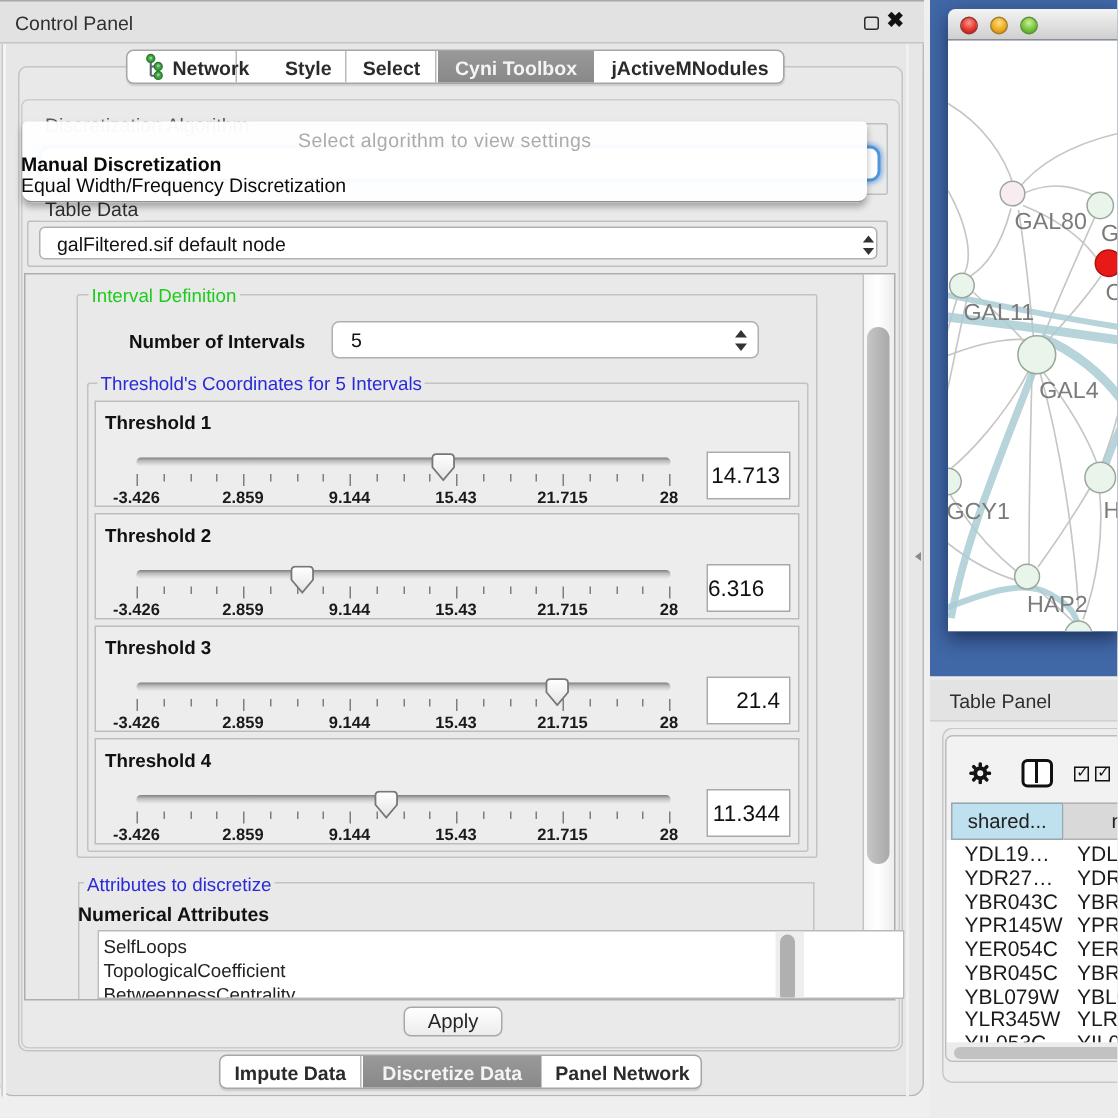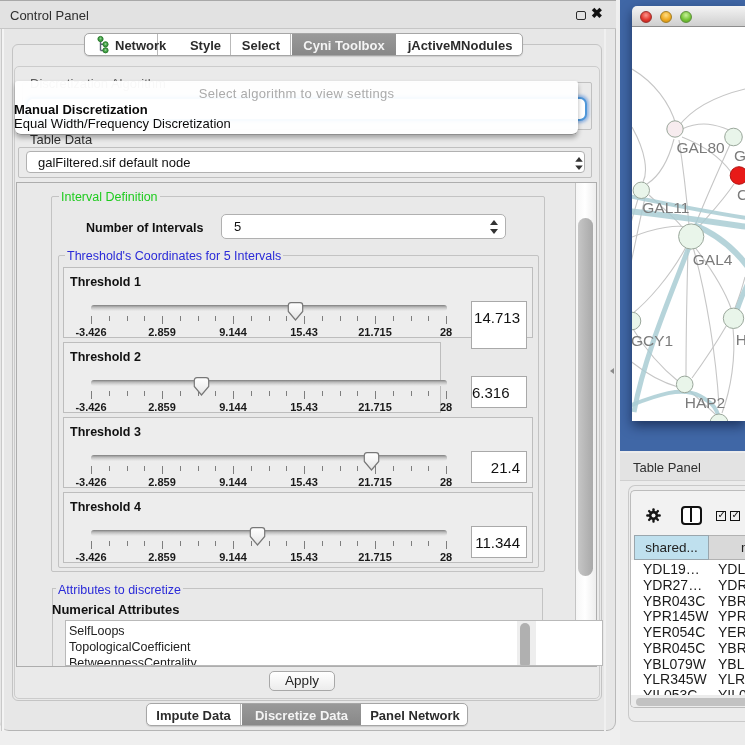--- a/index.html
+++ b/index.html
@@ -123,25 +123,25 @@
         <svg class="abs" style="left:223.4px;top:34px;" width="17" height="19" viewBox="0 0 17 19">
           <path d="M4,0.7 L13,0.7 Q15.7,0.7 15.7,3.4 L15.7,9.5 L8.5,18 L1.3,9.5 L1.3,3.4 Q1.3,0.7 4,0.7 Z" fill="url(#g0)" stroke="#777" stroke-width="1.2"></path>
           <defs>
             <linearGradient id="g0" x1="0" y1="0" x2="0" y2="1">
               <stop offset="0" stop-color="#ffffff"></stop>
               <stop offset="0.5" stop-color="#f2f2f2"></stop>
               <stop offset="1" stop-color="#e4e4e4"></stop>
             </linearGradient>
           </defs>
         </svg>
-        <div class="abs" style="left:407px;top:33px;width:56px;height:48px;background:#fff;border:1px solid #a9a9a9;text-align:right;font-size:15px;color:#111;">
+        <div class="abs" style="left:407px;top:33px;width:56px;height:32px;background:#fff;border:1px solid #a9a9a9;text-align:right;font-size:15px;color:#111;">
           <div style="margin-top:7px;margin-right:6px;">14.713</div>
         </div>
       </div>
-      <div class="abs" style="left:63px;top:342px;width:378px;height:71px;background:#ededed;border:1px solid #bdbdbd;">
+      <div class="abs" style="left:63px;top:342px;width:470px;height:71px;background:#ededed;border:1px solid #bdbdbd;">
         <div class="abs" style="left:6px;top:7px;font-size:12.5px;font-weight:bold;color:#111;">Threshold 2</div>
         <div class="abs" style="left:27px;top:37px;width:356px;height:6px;border-radius:3px;background:linear-gradient(#7d7d7d,#b9b9b9 35%,#d9d9d9 70%,#ececec);"></div>
         <div class="abs" style="left:27.0px;top:48px;width:1px;height:7.5px;background:#7e7e7e;"></div>
         <div class="abs" style="left:44.8px;top:48px;width:1px;height:5px;background:#7e7e7e;"></div>
         <div class="abs" style="left:62.5px;top:48px;width:1px;height:5px;background:#7e7e7e;"></div>
         <div class="abs" style="left:80.3px;top:48px;width:1px;height:5px;background:#7e7e7e;"></div>
         <div class="abs" style="left:98.0px;top:48px;width:1px;height:7.5px;background:#7e7e7e;"></div>
         <div class="abs" style="left:115.8px;top:48px;width:1px;height:5px;background:#7e7e7e;"></div>
         <div class="abs" style="left:133.5px;top:48px;width:1px;height:5px;background:#7e7e7e;"></div>
         <div class="abs" style="left:151.3px;top:48px;width:1px;height:5px;background:#7e7e7e;"></div>

